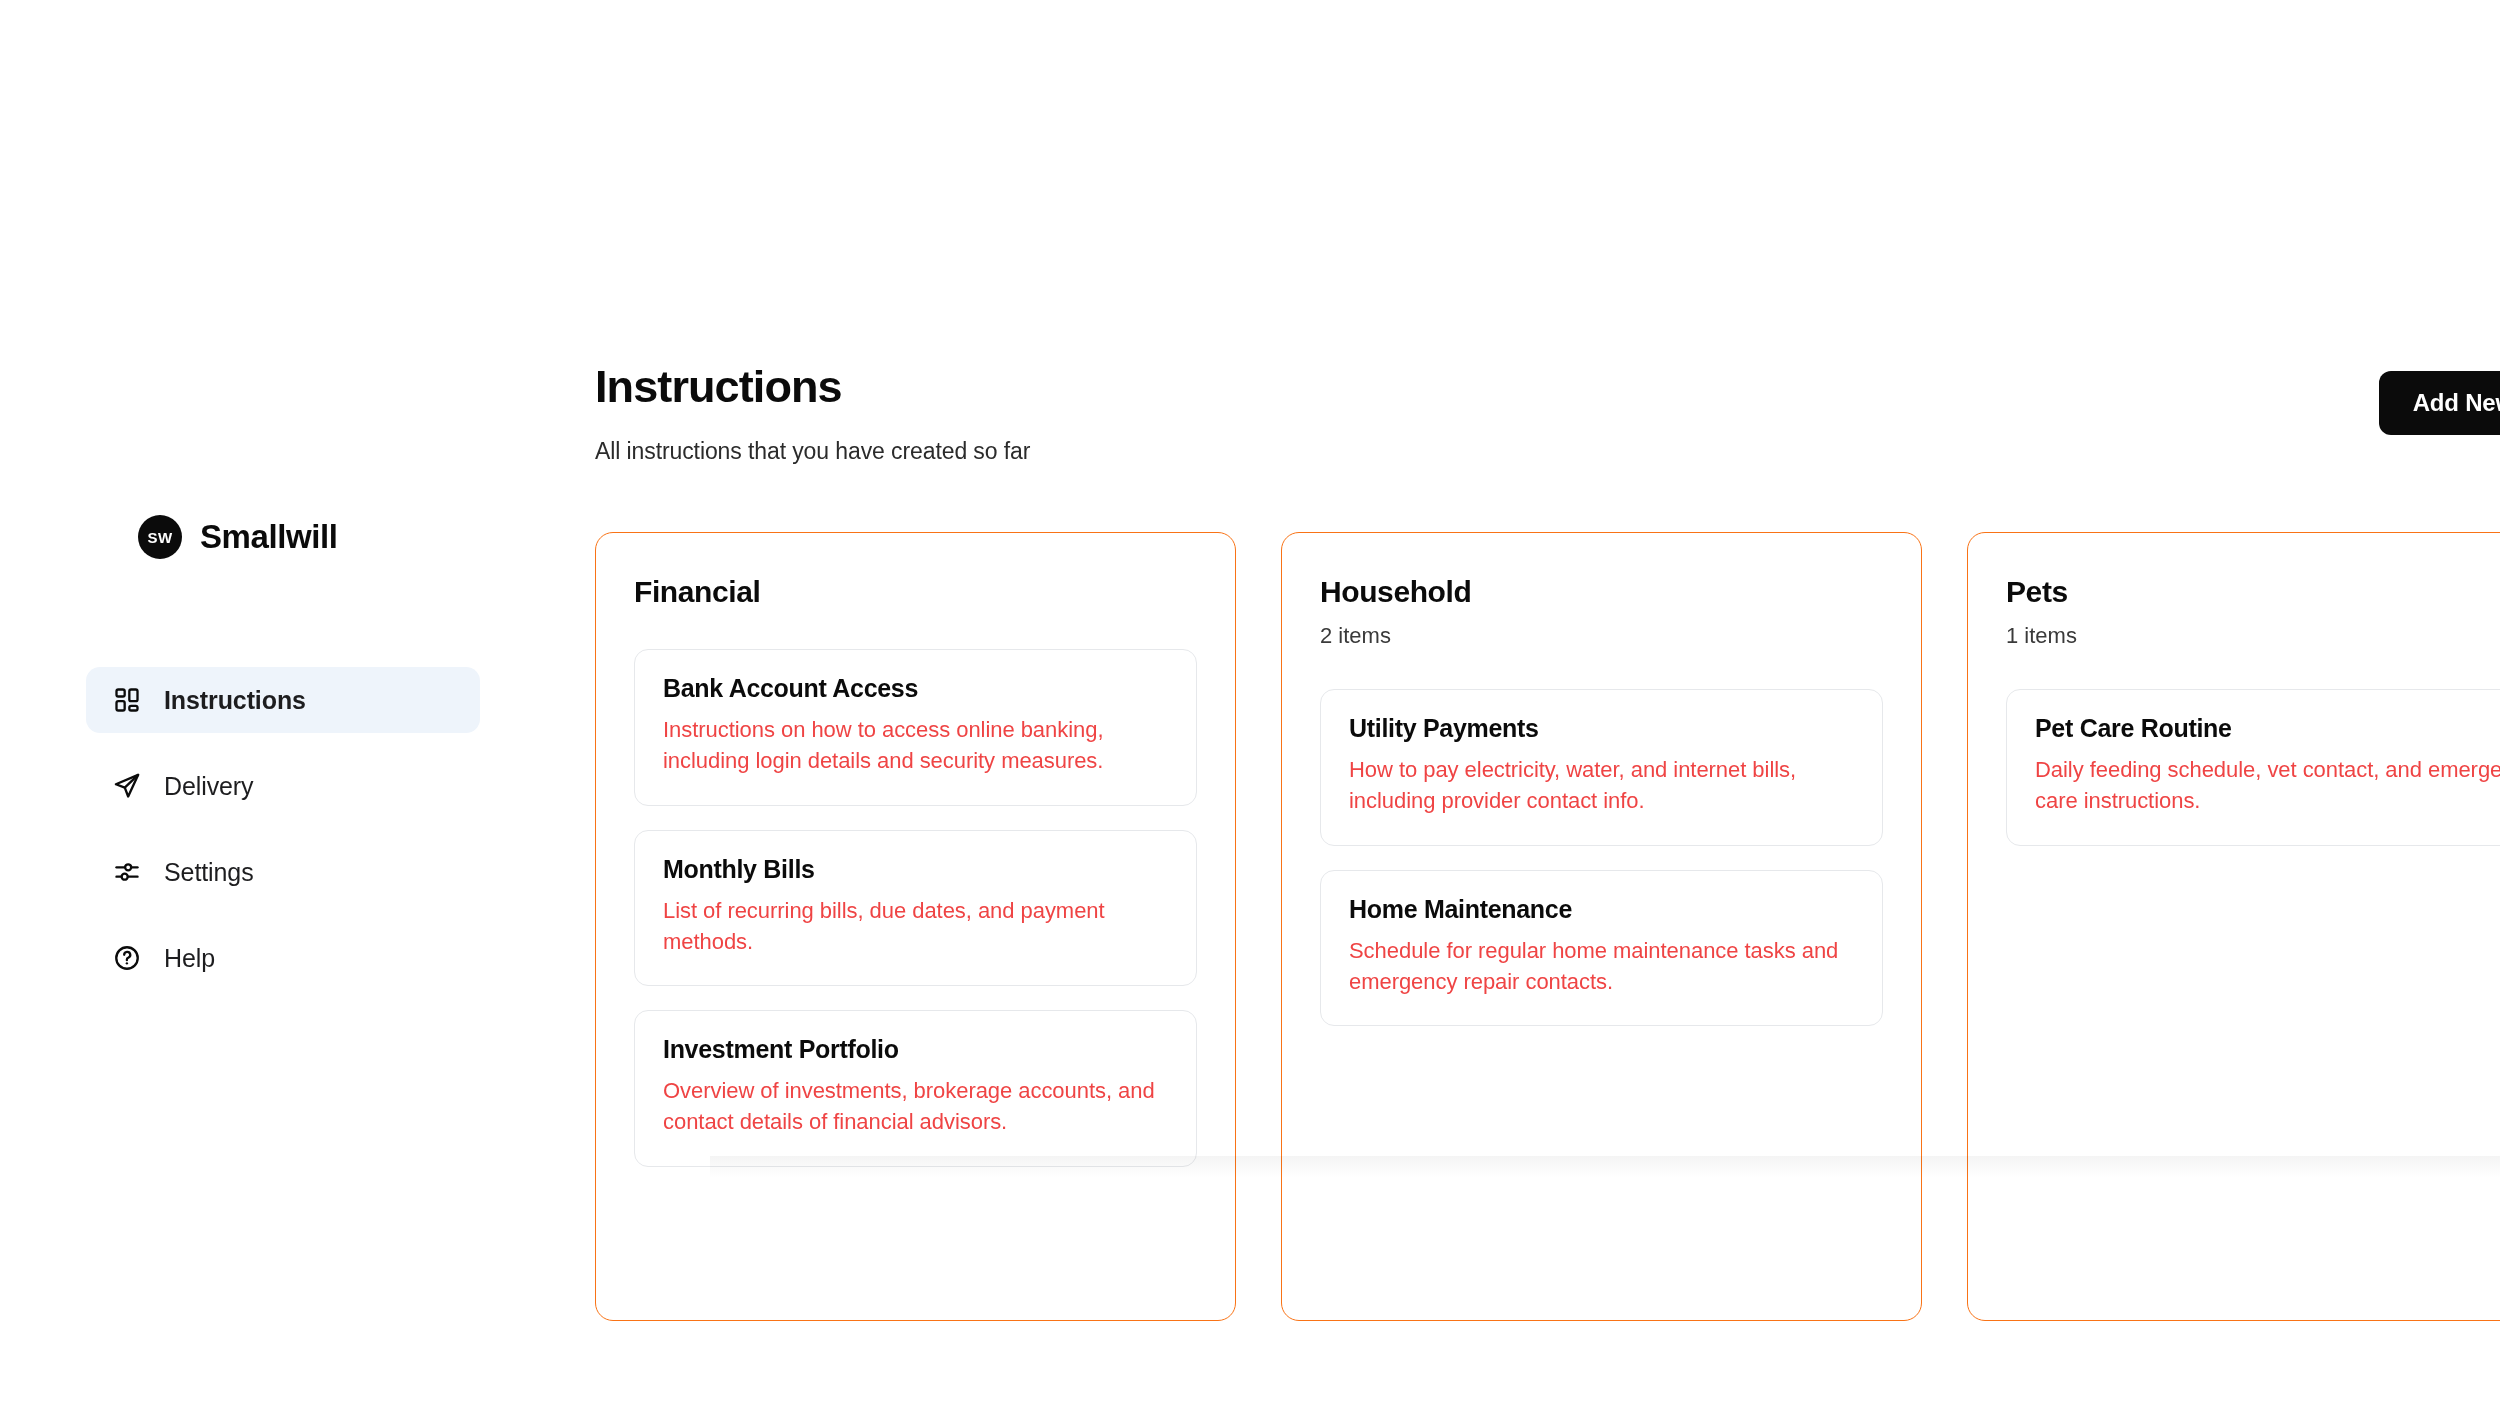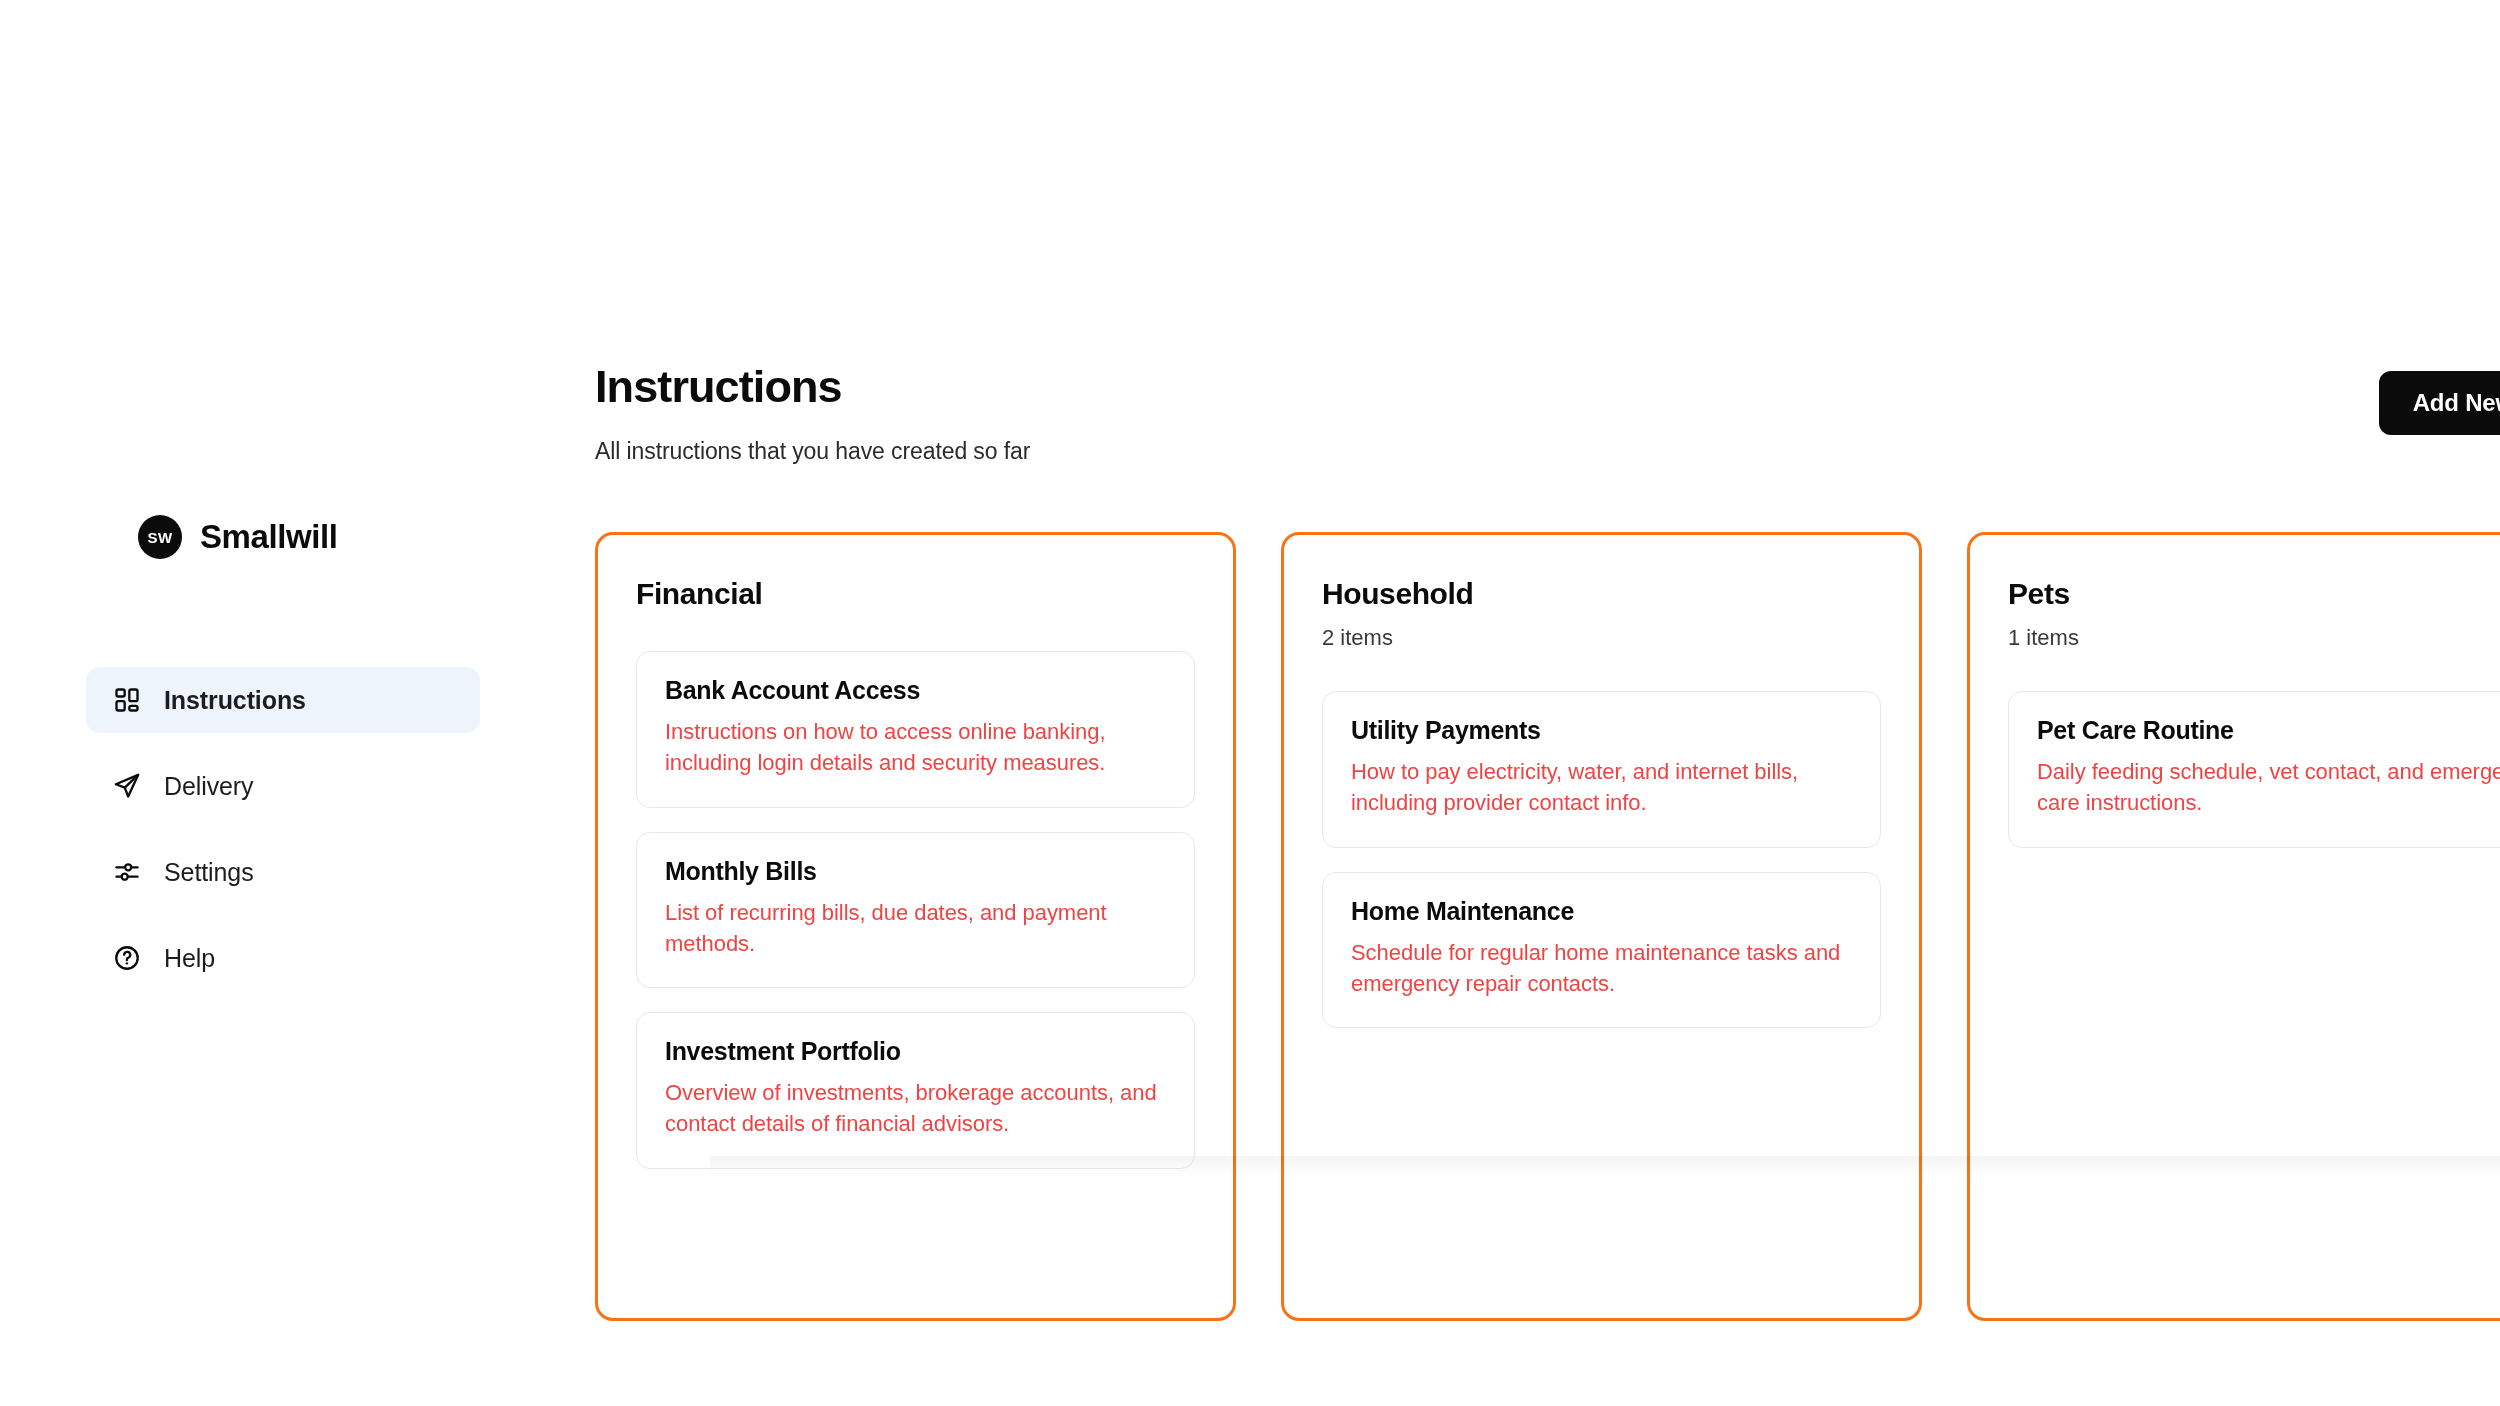--- a/index.html
+++ b/index.html
@@ -134,21 +134,21 @@
     display: flex;
     gap: 45px;
     margin-top: 67px;
     padding-left: 35px;
     align-items: flex-start;
   }
 
   .column {
     flex: 0 0 641px;
     width: 641px;
-    border: 3px solid #f97316;
+    border: 1px solid #f97316;
     border-radius: 18px;
     background: #ffffff;
     padding: 42px 38px 46px 38px;
     min-height: 789px;
   }
   .col-title {
     font-size: 30px;
     font-weight: 700;
     letter-spacing: -0.4px;
     color: #0b0b0b;

